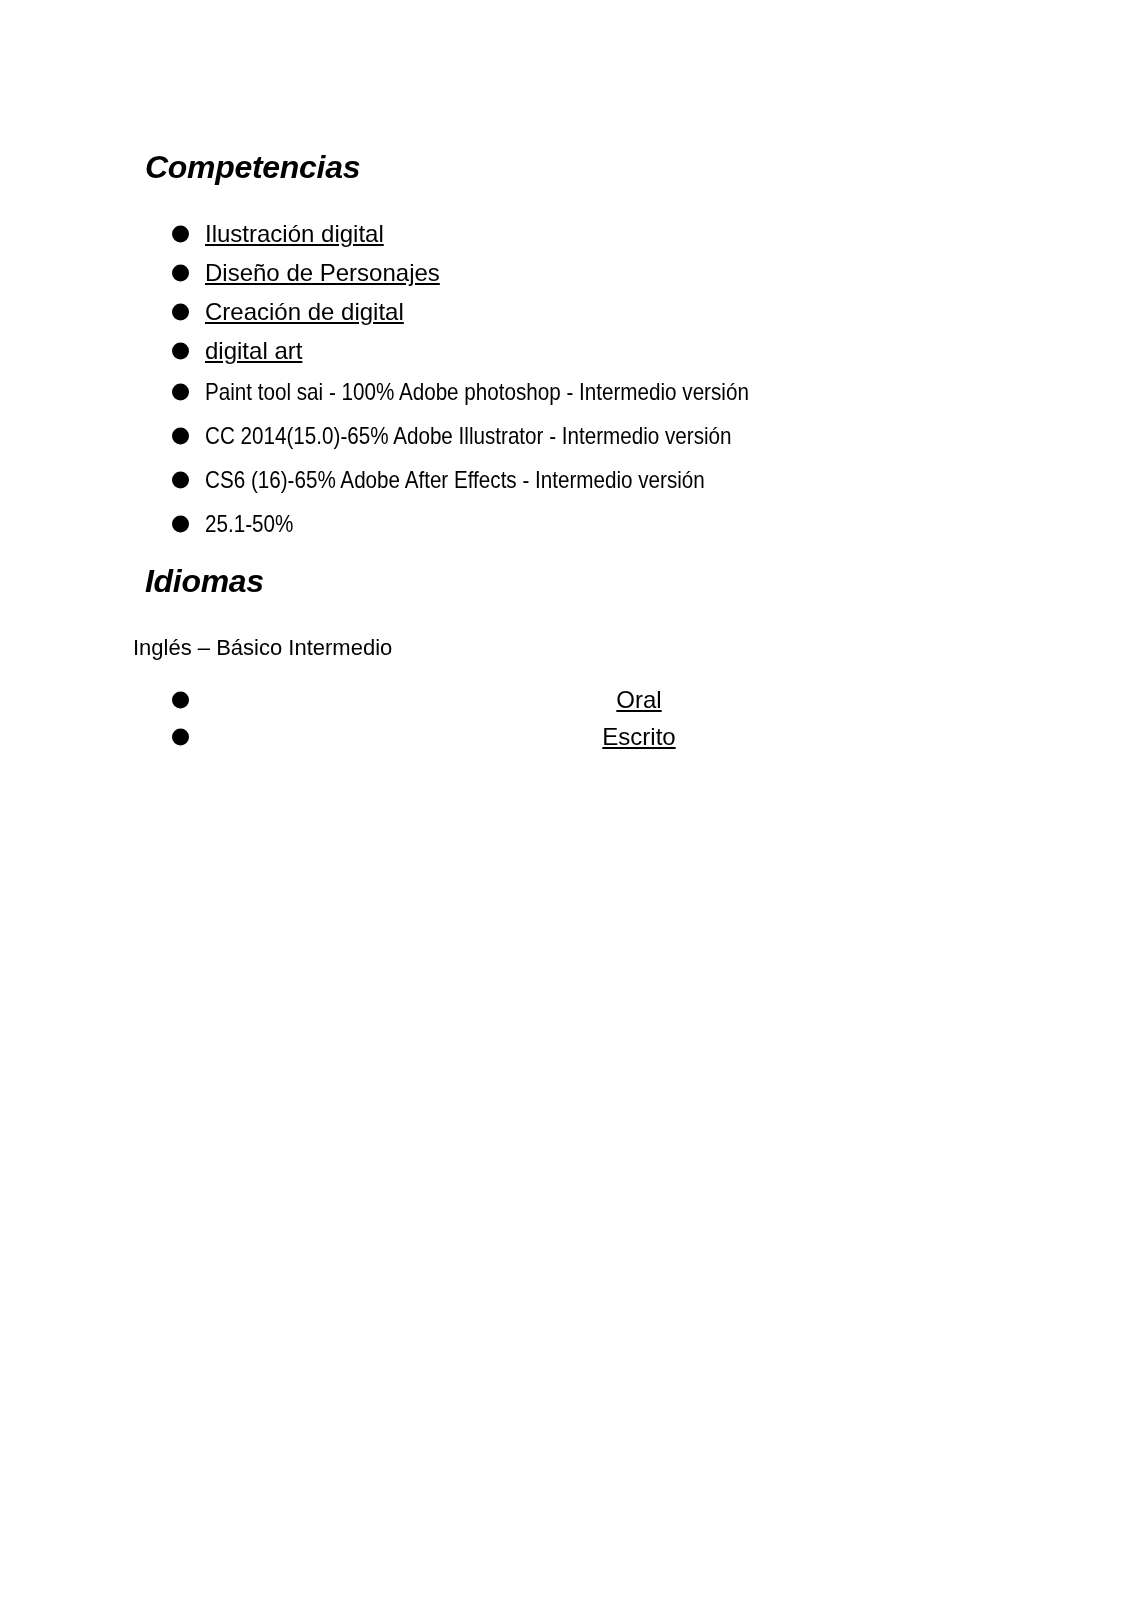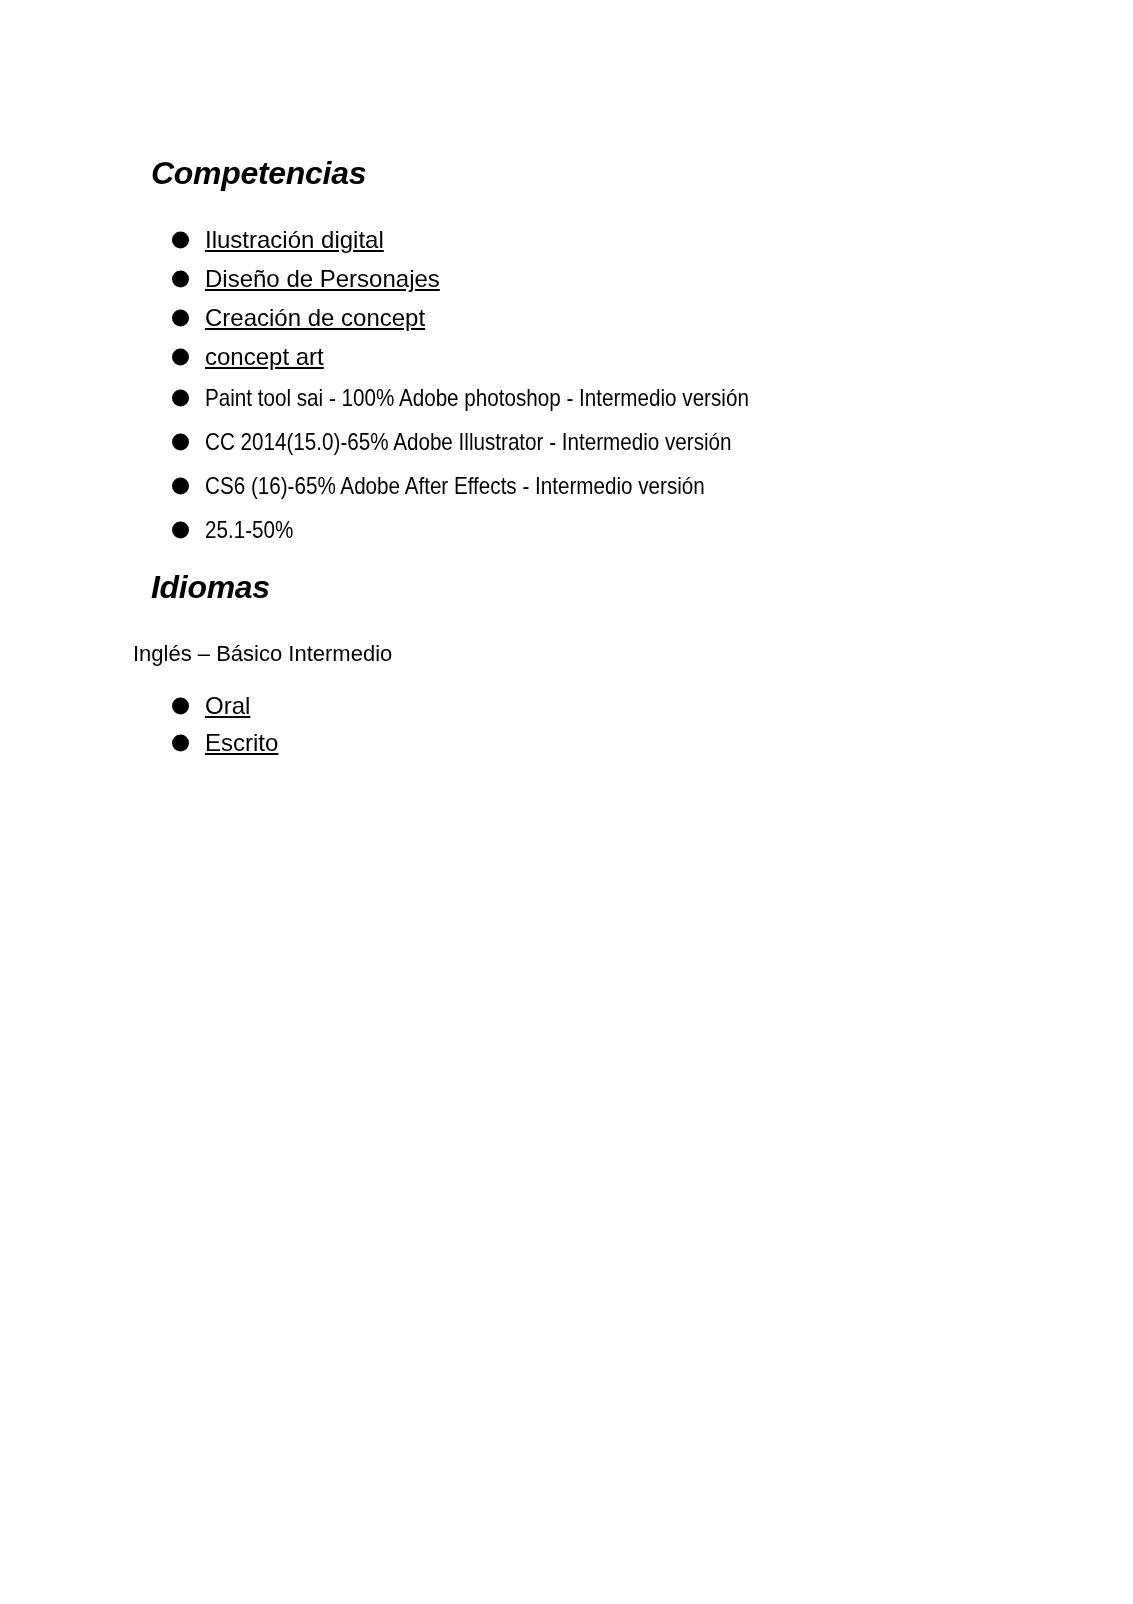--- a/index.html
+++ b/index.html
@@ -23,21 +23,21 @@
     height: 1604px;
     padding: 139px 60px 0 133px;
     box-sizing: border-box;
     background: #ffffff;
   }
   .section-title {
     font-style: italic;
     font-weight: 700;
     font-size: 32px;
     line-height: 33px;
-    margin: 18px;
+    margin: 12px;
     letter-spacing: -0.3px;
     color: #000000;
   }
   ul.bullet-list {
     list-style: none;
     margin: 0;
     padding: 0;
   }
   ul.bullet-list li {
     position: relative;
@@ -74,45 +74,45 @@
   
   .idiomas .section-title { margin-top: 19px; }
   .idiomas .subtitle {
     font-size: 22px;
     line-height: 36px;
     margin: 32px 0 0 0;
     font-weight: 400;
     color: #000000;
   }
   .idiomas ul.bullet-list { margin-top: 15px; }
-  .idiomas ul.bullet-list li { line-height: 37px; }
+  .idiomas ul.bullet-list li { line-height: 37px; text-align: center; }
 </style>
 </head>
 <body>
 
 <div class="doc">
 
   <div class="section competencias">
     <h2 class="section-title">Competencias</h2>
     <ul class="bullet-list">
       <li>
         <span class="dot"></span>
         <span>Ilustración digital</span>
       </li>
       <li>
         <span class="dot"></span>
         <span>Diseño de Personajes</span>
       </li>
       <li>
         <span class="dot"></span>
-        <span>Creación de concept</span>
+        <span>Creación de digital</span>
       </li>
       <li>
         <span class="dot"></span>
-        <span>concept art</span>
+        <span>digital art</span>
       </li>
     </ul>
   </div>
 
   <div class="section software">
     <ul class="bullet-list">
       <li>
         <span class="dot"></span>
         <span class="condensed">Paint tool sai - 100% Adobe photoshop - Intermedio versión</span>
       </li>

